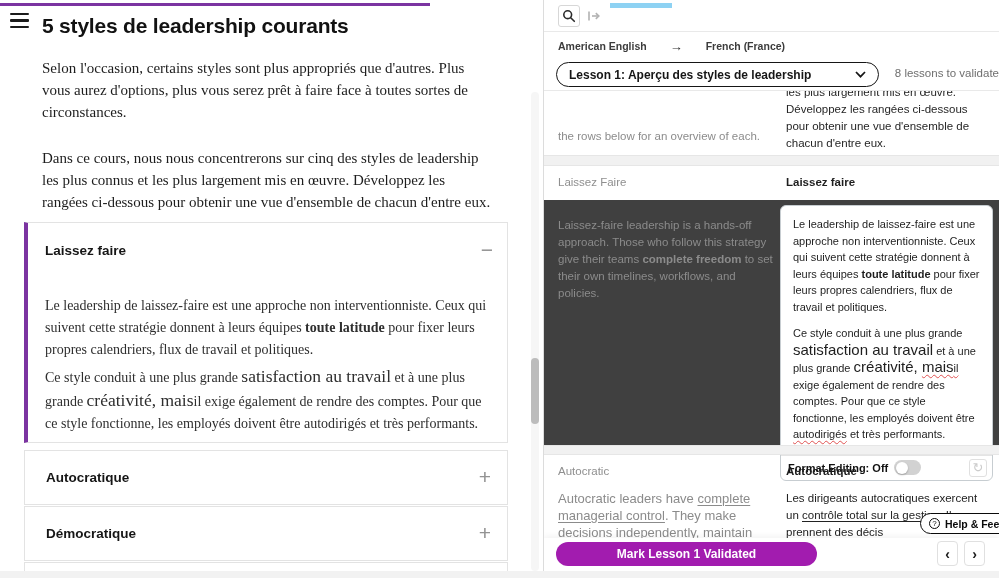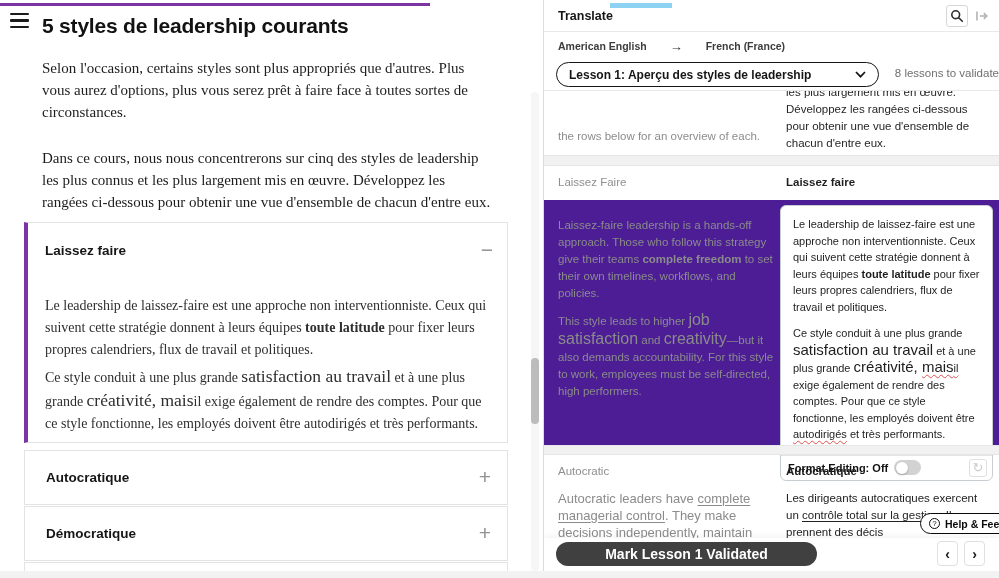--- a/index.html
+++ b/index.html
@@ -67,21 +67,21 @@
   .divider { position:absolute; left:0; width:100%; background:#f1f1f1; border-top:1px solid #e6e6e6; border-bottom:1px solid #e6e6e6; }
   .divider-1 { top:155px; height:11px; }
   .divider-2 { top:445px; height:10px; }
 
   .title-row { position:absolute; left:0; width:100%; cursor:pointer; }
   .title-row-1 { top:166px; height:34px; }
   .title-row-2 { top:455px; height:33px; }
   .tr-src { position:absolute; left:14px; top:10px; font-size:11.5px; color:#8f8f8f; }
   .tr-tgt { position:absolute; left:242px; top:10px; font-size:11.5px; font-weight:600; color:#1f1f1f; }
 
-  .blue-row { position:absolute; left:0; top:200px; width:100%; height:245px; background:#4c1d95; }
+  .blue-row { position:absolute; left:0; top:200px; width:100%; height:245px; background:#404040; }
   .src-body { position:absolute; left:14px; top:17px; width:216px; font-size:11.5px; line-height:17px; color:#8b8b8b; }
   .src-body .p2 { margin-top:9px; }
   .src-body .lg { font-size:16px; }
 
   .tgt-box { position:absolute; left:236px; top:5px; width:213px; background:#fff; border:1px solid #c7cdd1; border-radius:6px; }
   .tgt-text { padding:10px 10px 12px 12px; font-size:11px; line-height:16.5px; color:#1e1e1e; cursor:text; }
   .tgt-text .p2 { margin-top:10px; }
   .tgt-text .lg { font-size:15px; }
   .sq { text-decoration:underline; text-decoration-style:wavy; text-decoration-color:#e05252; text-decoration-thickness:1px; text-underline-offset:2px; text-decoration-skip-ink:none; }
 
@@ -95,21 +95,21 @@
   .body-row-2 { position:absolute; left:0; top:488px; width:100%; height:50px; overflow:hidden; }
   .br2-src { position:absolute; left:14px; top:2px; width:219px; font-size:13px; line-height:17px; color:#8b8b8b; }
   .br2-tgt { position:absolute; left:242px; top:2px; width:206px; font-size:11.5px; line-height:17px; color:#222; }
   .ul { text-decoration:underline; text-underline-offset:2px; }
 
   .help-btn { position:absolute; left:376px; top:513px; height:21px; background:#fff; border:1.5px solid #0a0a0a; border-radius:11px; display:flex; align-items:center; gap:5px; padding:0 12px 0 8px; z-index:6; cursor:pointer; white-space:nowrap; }
   .help-icon { width:11px; height:11px; border:1.2px solid #0a0a0a; border-radius:50%; font-size:8px; line-height:10px; text-align:center; color:#0a0a0a; flex:none; }
   .help-label { font-size:10.5px; font-weight:700; color:#0a0a0a; }
 
   .bottom-bar { position:absolute; left:0; top:538px; width:100%; height:33px; background:#fff; box-shadow:0 -2px 6px rgba(0,0,0,0.05); z-index:5; }
-  .validate-btn { position:absolute; left:12px; top:4px; width:261px; height:24px; background:#404040; color:#fff; border-radius:13px; display:flex; align-items:center; justify-content:center; font-size:14px; font-weight:700; cursor:pointer;text-align:center; }
+  .validate-btn { position:absolute; left:12px; top:4px; width:261px; height:24px; background:#a21caf; color:#fff; border-radius:13px; display:flex; align-items:center; justify-content:center; font-size:12px; font-weight:700; cursor:pointer;text-align:center; }
   .nav-btns { position:absolute; right:14px; top:3px; display:flex; gap:6px; }
   .nav-btn { width:21px; height:25px; border:1px solid #e0e0e0; border-radius:4px; background:#fff; display:flex; align-items:center; justify-content:center; font-size:14px; font-weight:700; color:#1a1a1a; cursor:pointer; }
 </style>
 </head>
 <body>
 
 <div class="left-panel">
   <div class="progress-line"></div>
   <div class="hamburger">
     <span></span>
@@ -141,21 +141,20 @@
 </div>
 
 <div class="gutter"></div>
 <div class="scroll-track"></div>
 <div class="scroll-thumb"></div>
 
 <div class="right-panel">
   <div class="blue-frag"></div>
 
   <div class="rp-header">
-    <span class="rp-title">Translate</span>
     <span class="icon-btn">
       <svg width="14" height="14" viewBox="0 0 14 14">
         <circle cx="5.7" cy="5.7" r="3.9" fill="none" stroke="#2b2b2b" stroke-width="1.6"></circle>
         <line x1="8.7" y1="8.7" x2="12.3" y2="12.3" stroke="#2b2b2b" stroke-width="1.6" stroke-linecap="round"></line>
       </svg>
     </span>
     <span class="export-btn">
       <svg width="15" height="14" viewBox="0 0 15 14">
         <line x1="3" y1="2.5" x2="3" y2="11.5" stroke="#b2b2b2" stroke-width="1.6"></line>
         <line x1="6" y1="7" x2="12.5" y2="7" stroke="#b2b2b2" stroke-width="1.6"></line>
@@ -188,21 +187,20 @@
   <div class="divider divider-1"></div>
 
   <div class="title-row title-row-1">
     <span class="tr-src">Laissez Faire</span>
     <span class="tr-tgt">Laissez faire</span>
   </div>
 
   <div class="blue-row">
     <div class="src-body">
       <div><span>Laissez-faire leadership is a hands-off approach. Those who follow this strategy give their teams </span><span class="b">complete freedom</span><span> to set their own timelines, workflows, and policies.</span></div>
-      <div class="p2"><span>This style leads to higher </span><span class="lg">job satisfaction</span><span> and </span><span class="lg">creativity</span><span>—but it also demands accountability. For this style to work, employees must be self-directed, high performers.</span></div>
     </div>
 
     <div class="tgt-box">
       <div class="tgt-text">
         <div><span>Le leadership de laissez-faire est une approche non interventionniste. Ceux qui suivent cette stratégie donnent à leurs équipes </span><span class="b">toute latitude</span><span> pour fixer leurs propres calendriers, flux de travail et politiques.</span></div>
         <div class="p2"><span>Ce style conduit à une plus grande </span><span class="lg">satisfaction au travail</span><span> et à une plus grande </span><span class="lg">créativité, </span><span class="lg sq">mais</span><span class="sq">il</span><span> exige également de rendre des comptes. Pour que ce style fonctionne, les employés doivent être </span><span class="sq">autodirigés</span><span> et très performants.</span></div>
       </div>
       <div class="format-bar">
         <span class="format-label">Format Editing: Off</span>
         <span class="toggle">

